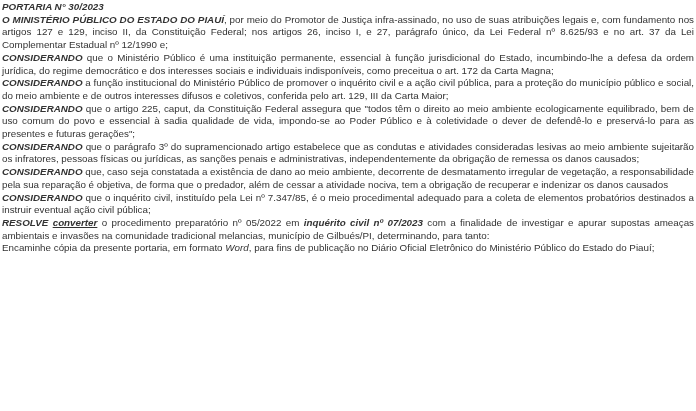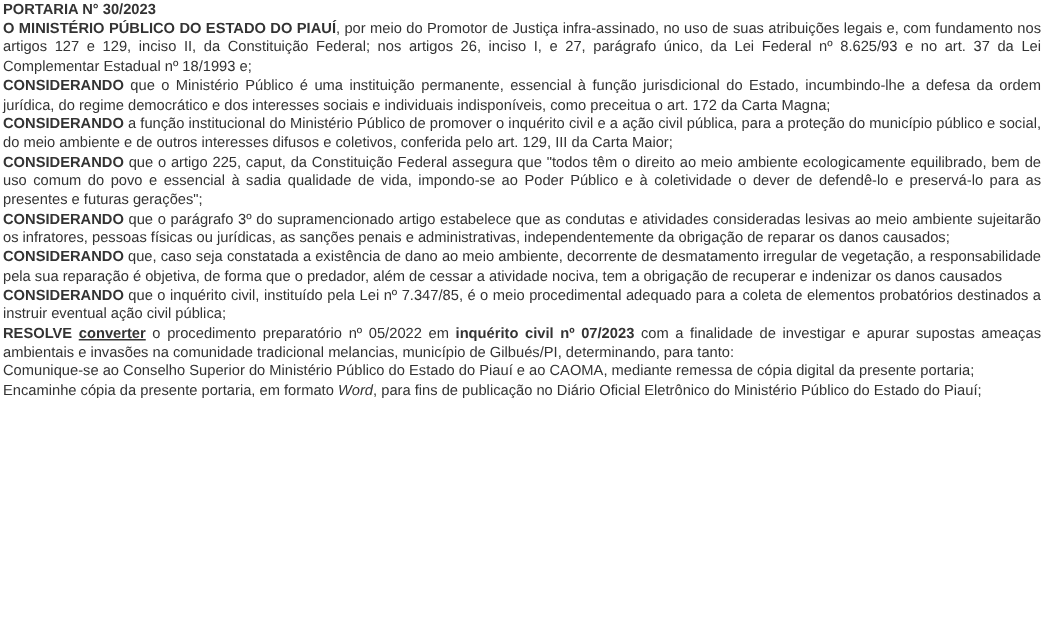--- a/index.html
+++ b/index.html
@@ -21,32 +21,31 @@
     font-size: 9.8px;
     line-height: 12.7px;
     color: #333333;
     text-align: justify;
     overflow: hidden;
   }
   .para {
     margin: 0;
     padding: 0;
   }
-  .b { font-weight: 700; }
+  .b { font-weight: 700; font-style: italic; }
   .u { text-decoration: underline; }
   .i { font-style: italic; }
 </style>
 </head>
 <body style="background: rgb(255, 255, 255);">
 
 <div class="doc" style="color: rgb(51, 51, 51);">
     <p class="para"><span class="b">PORTARIA N° 30/2023</span></p>
-    <p class="para"><span class="b">O MINISTÉRIO PÚBLICO DO ESTADO DO PIAUÍ</span><span>, por meio do Promotor de Justiça infra-assinado, no uso de suas atribuições legais e, com fundamento nos artigos 127 e 129, inciso II, da Constituição Federal; nos artigos 26, inciso I, e 27, parágrafo único, da Lei Federal nº 8.625/93 e no art. 37 da Lei Complementar Estadual nº 18/1993 e;</span></p>
+    <p class="para"><span class="b">O MINISTÉRIO PÚBLICO DO ESTADO DO PIAUÍ</span><span>, por meio do Promotor de Justiça infra-assinado, no uso de suas atribuições legais e, com fundamento nos artigos 127 e 129, inciso II, da Constituição Federal; nos artigos 26, inciso I, e 27, parágrafo único, da Lei Federal nº 8.625/93 e no art. 37 da Lei Complementar Estadual nº 12/1990 e;</span></p>
     <p class="para"><span class="b">CONSIDERANDO</span><span> que o Ministério Público é uma instituição permanente, essencial à função jurisdicional do Estado, incumbindo-lhe a defesa da ordem jurídica, do regime democrático e dos interesses sociais e individuais indisponíveis, como preceitua o art. 172 da Carta Magna;</span></p>
     <p class="para"><span class="b">CONSIDERANDO</span><span> a função institucional do Ministério Público de promover o inquérito civil e a ação civil pública, para a proteção do município público e social, do meio ambiente e de outros interesses difusos e coletivos, conferida pelo art. 129, III da Carta Maior;</span></p>
     <p class="para"><span class="b">CONSIDERANDO</span><span> que o artigo 225, caput, da Constituição Federal assegura que "todos têm o direito ao meio ambiente ecologicamente equilibrado, bem de uso comum do povo e essencial à sadia qualidade de vida, impondo-se ao Poder Público e à coletividade o dever de defendê-lo e preservá-lo para as presentes e futuras gerações";</span></p>
-    <p class="para"><span class="b">CONSIDERANDO</span><span> que o parágrafo 3º do supramencionado artigo estabelece que as condutas e atividades consideradas lesivas ao meio ambiente sujeitarão os infratores, pessoas físicas ou jurídicas, as sanções penais e administrativas, independentemente da obrigação de reparar os danos causados;</span></p>
+    <p class="para"><span class="b">CONSIDERANDO</span><span> que o parágrafo 3º do supramencionado artigo estabelece que as condutas e atividades consideradas lesivas ao meio ambiente sujeitarão os infratores, pessoas físicas ou jurídicas, as sanções penais e administrativas, independentemente da obrigação de remessa os danos causados;</span></p>
     <p class="para"><span class="b">CONSIDERANDO</span><span> que, caso seja constatada a existência de dano ao meio ambiente, decorrente de desmatamento irregular de vegetação, a responsabilidade pela sua reparação é objetiva, de forma que o predador, além de cessar a atividade nociva, tem a obrigação de recuperar e indenizar os danos causados</span></p>
     <p class="para"><span class="b">CONSIDERANDO</span><span> que o inquérito civil, instituído pela Lei nº 7.347/85, é o meio procedimental adequado para a coleta de elementos probatórios destinados a instruir eventual ação civil pública;</span></p>
     <p class="para"><span class="b">RESOLVE </span><span class="b u">converter</span><span> o procedimento preparatório nº 05/2022 em </span><span class="b">inquérito civil nº 07/2023</span><span> com a finalidade de investigar e apurar supostas ameaças ambientais e invasões na comunidade tradicional melancias, município de Gilbués/PI, determinando, para tanto:</span></p>
-    <p class="para"><span>Comunique-se ao Conselho Superior do Ministério Público do Estado do Piauí e ao CAOMA, mediante remessa de cópia digital da presente portaria;</span></p>
     <p class="para"><span>Encaminhe cópia da presente portaria, em formato </span><span class="i">Word</span><span>, para fins de publicação no Diário Oficial Eletrônico do Ministério Público do Estado do Piauí;</span></p>
   </div>
 
 </body></html>

